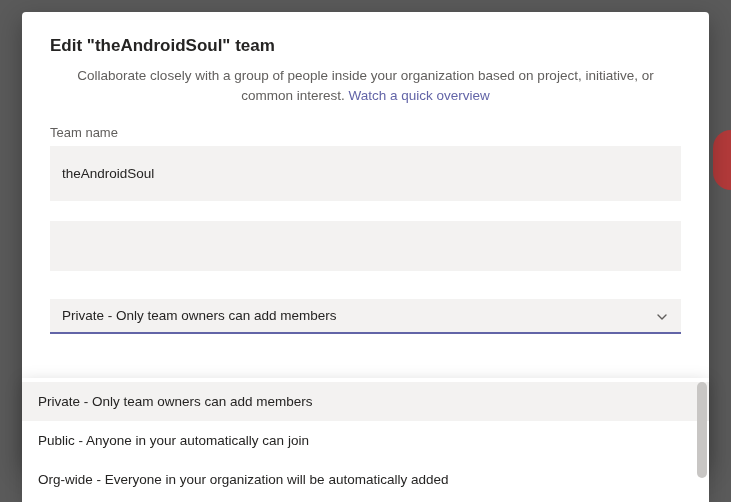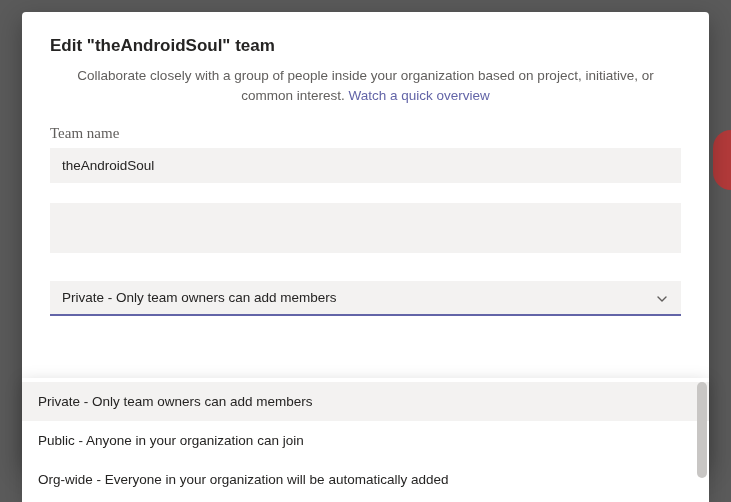--- a/index.html
+++ b/index.html
@@ -33,31 +33,30 @@
       color: #605e5c;
       line-height: 1.45;
       margin-bottom: 20px;
       text-align: center;
     }
     .modal-subtitle a {
       color: #6264a7;
       text-decoration: none;
     }
     .field-label {
-      font-size: 15px;
+      font-size: 13px;
       color: #605e5c;
       margin-bottom: 6px;
       display: block;
-      font-family: Liberation Serif, serif;
     }
     .text-input {
       width: 100%;
       background: #f3f2f1;
       border: none;
-      padding: 10px 12px;
+      padding: 20px 12px;
       font-size: 13.5px;
       color: #252423;
       font-family: inherit;
       margin-bottom: 20px;
       outline: none;
     }
     .textarea-input {
       width: 100%;
       background: #f3f2f1;
       border: none;
@@ -188,21 +187,21 @@
       <svg width="14" height="14" viewBox="0 0 14 14">
           <path d="M3 5 L7 9 L11 5" stroke="#605e5c" stroke-width="1.4" fill="none" stroke-linecap="round" stroke-linejoin="round"></path>
         </svg>
     </span>
   </div>
 </div>
 
 <div class="dropdown">
   <div class="dropdown-inner">
     <div class="dropdown-option highlight">Private - Only team owners can add members</div>
-    <div class="dropdown-option">Public - Anyone in your organization can join</div>
+    <div class="dropdown-option">Public - Anyone in your automatically can join</div>
     <div class="dropdown-option">Org-wide - Everyone in your organization will be automatically added</div>
   </div>
   <div class="scrollbar-track">
     <div class="scrollbar-thumb"></div>
   </div>
 </div>
 
 <div class="arrow-annot green-arrow">
   <svg width="110" height="18" viewBox="0 0 110 18">
     <line x1="110" y1="9" x2="8" y2="9" stroke="#1fa08f" stroke-width="3"></line>

